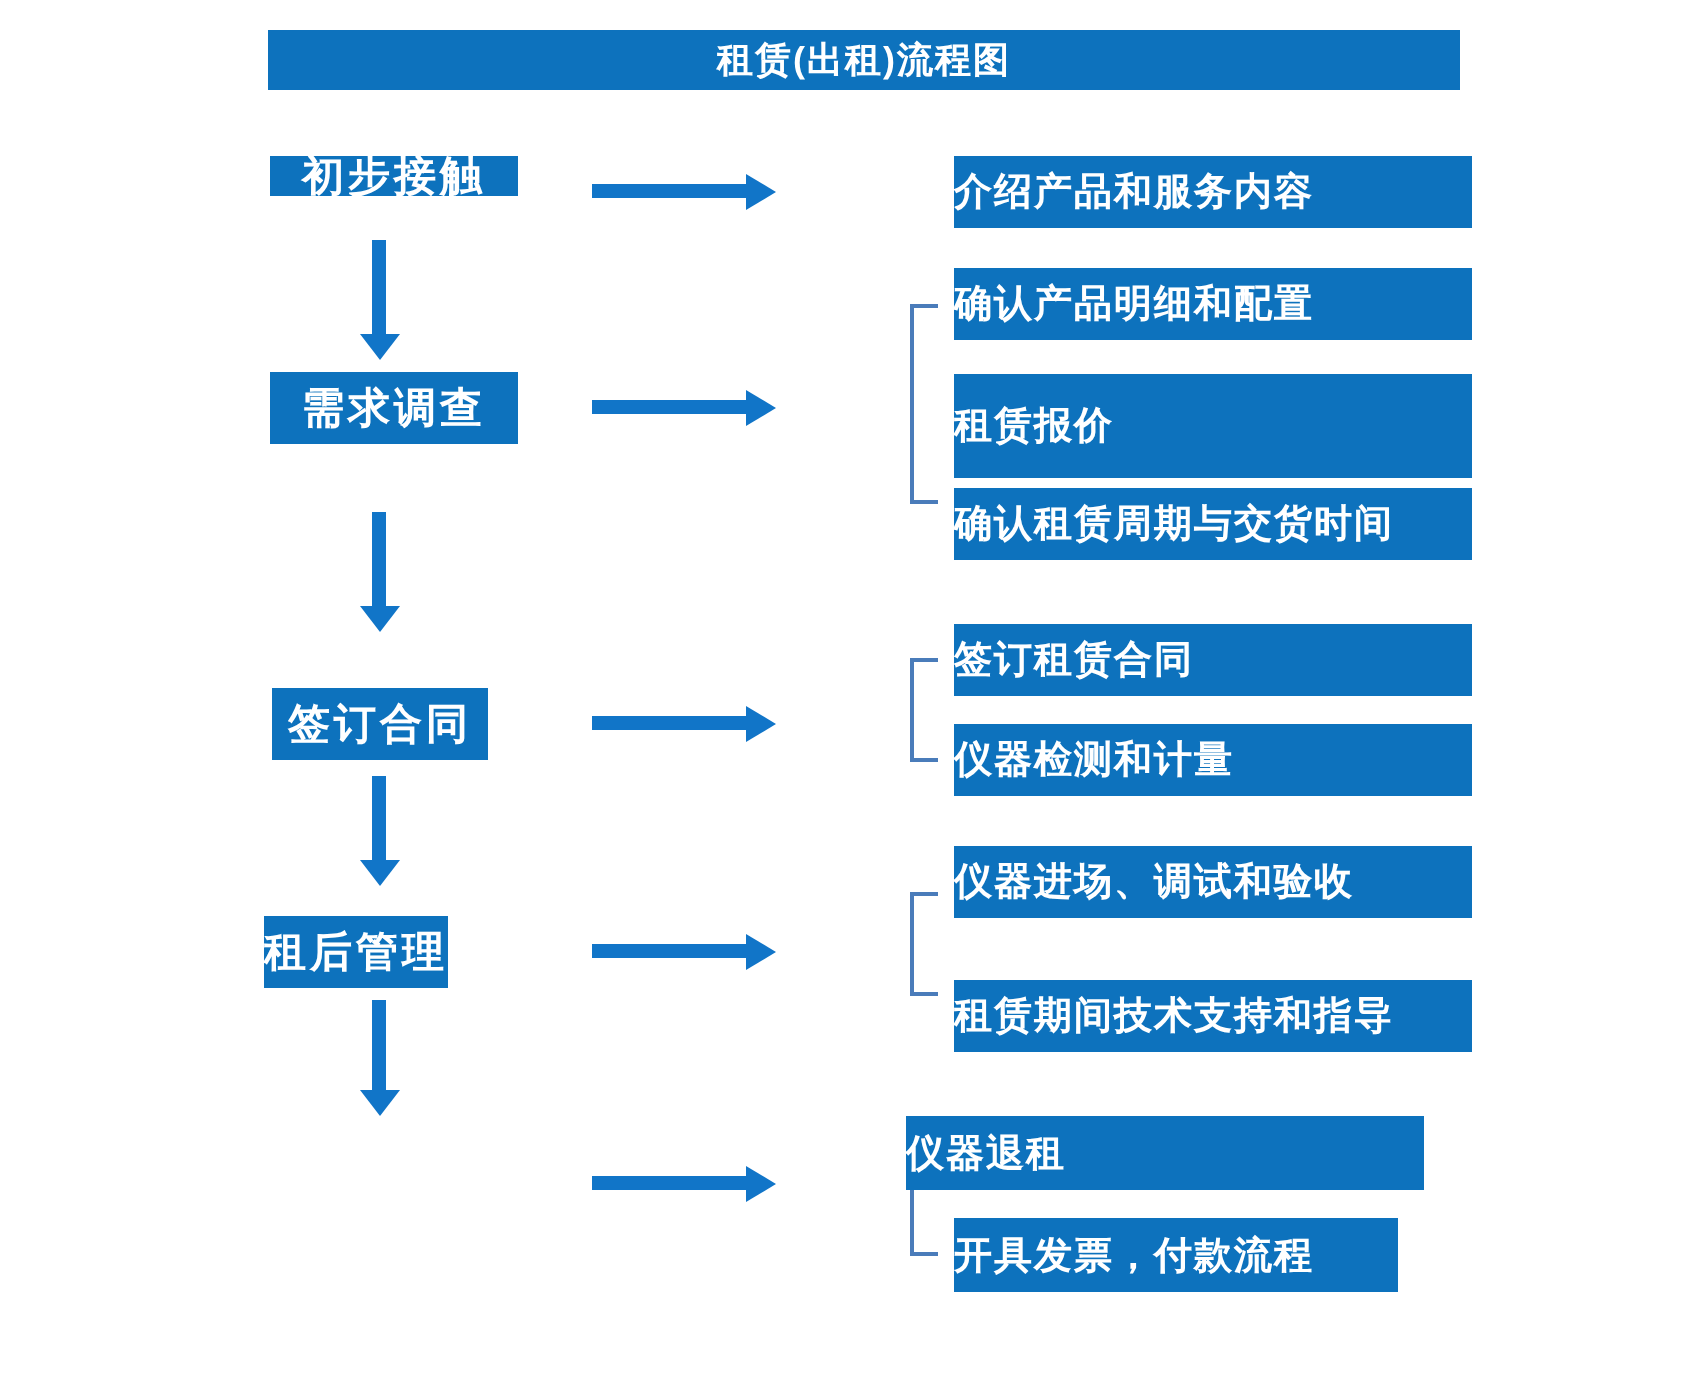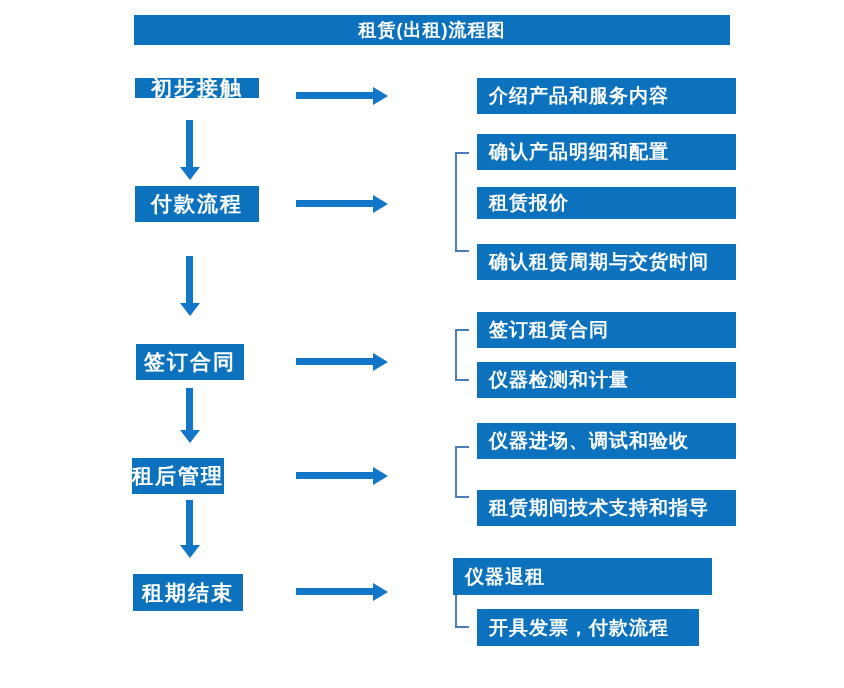--- a/index.html
+++ b/index.html
@@ -37,21 +37,21 @@
     font-weight: bold;
     display: flex; align-items: center;
     white-space: nowrap;
   }
   .lbox {
     justify-content: center;
     font-size: 21px;
     letter-spacing: 2px;
   }
   .rbox {
-    padding-left: 12px;
+    padding-left: 0;
     font-size: 19px;
     letter-spacing: 1px;
   }
   .harrow { position: absolute; height: 18px; }
   .harrow .stem {
     position: absolute; left: 0; right: 13px; top: 5px; height: 7px;
     background: var(--arrow-blue);
   }
   .harrow .head {
     position: absolute; right: 0; top: 0; width: 0; height: 0;
@@ -91,28 +91,28 @@
     <span class="stem"></span>
     <span class="head"></span>
   </div>
   <div class="box rbox" style="left:443px;top:78px;width:259px;height:36px">介绍产品和服务内容</div>
 
   <div class="varrow" style="left:146px;top:120px;height:60px">
     <span class="stem"></span>
     <span class="head"></span>
   </div>
 
-  <div class="box lbox" style="left:101px;top:186px;width:124px;height:36px">付款流程</div>
+  <div class="box lbox" style="left:101px;top:186px;width:124px;height:36px">需求调查</div>
   <div class="harrow" style="left:262px;top:195px;width:92px">
     <span class="stem"></span>
     <span class="head"></span>
   </div>
   <div class="bracket" style="top:152px;height:100px"></div>
   <div class="box rbox" style="left:443px;top:134px;width:259px;height:36px">确认产品明细和配置</div>
-  <div class="box rbox" style="left:443px;top:187px;width:259px;height:32px">租赁报价</div>
+  <div class="box rbox" style="left:443px;top:187px;width:259px;height:52px">租赁报价</div>
   <div class="box rbox" style="left:443px;top:244px;width:259px;height:36px">确认租赁周期与交货时间</div>
 
   <div class="varrow" style="left:146px;top:256px;height:60px">
     <span class="stem"></span>
     <span class="head"></span>
   </div>
 
   <div class="box lbox" style="left:102px;top:344px;width:108px;height:36px">签订合同</div>
   <div class="harrow" style="left:262px;top:353px;width:92px">
     <span class="stem"></span>
@@ -134,21 +134,20 @@
   </div>
   <div class="bracket" style="top:446px;height:52px"></div>
   <div class="box rbox" style="left:443px;top:423px;width:259px;height:36px">仪器进场、调试和验收</div>
   <div class="box rbox" style="left:443px;top:490px;width:259px;height:36px">租赁期间技术支持和指导</div>
 
   <div class="varrow" style="left:146px;top:500px;height:58px">
     <span class="stem"></span>
     <span class="head"></span>
   </div>
 
-  <div class="box lbox" style="left:99px;top:574px;width:110px;height:37px">租期结束</div>
   <div class="harrow" style="left:262px;top:583px;width:92px">
     <span class="stem"></span>
     <span class="head"></span>
   </div>
   <div class="bracket" style="top:574px;height:54px"></div>
   <div class="box rbox" style="left:419px;top:558px;width:259px;height:37px">仪器退租</div>
   <div class="box rbox" style="left:443px;top:609px;width:222px;height:37px">开具发票，付款流程</div>
 
 </div>
 

